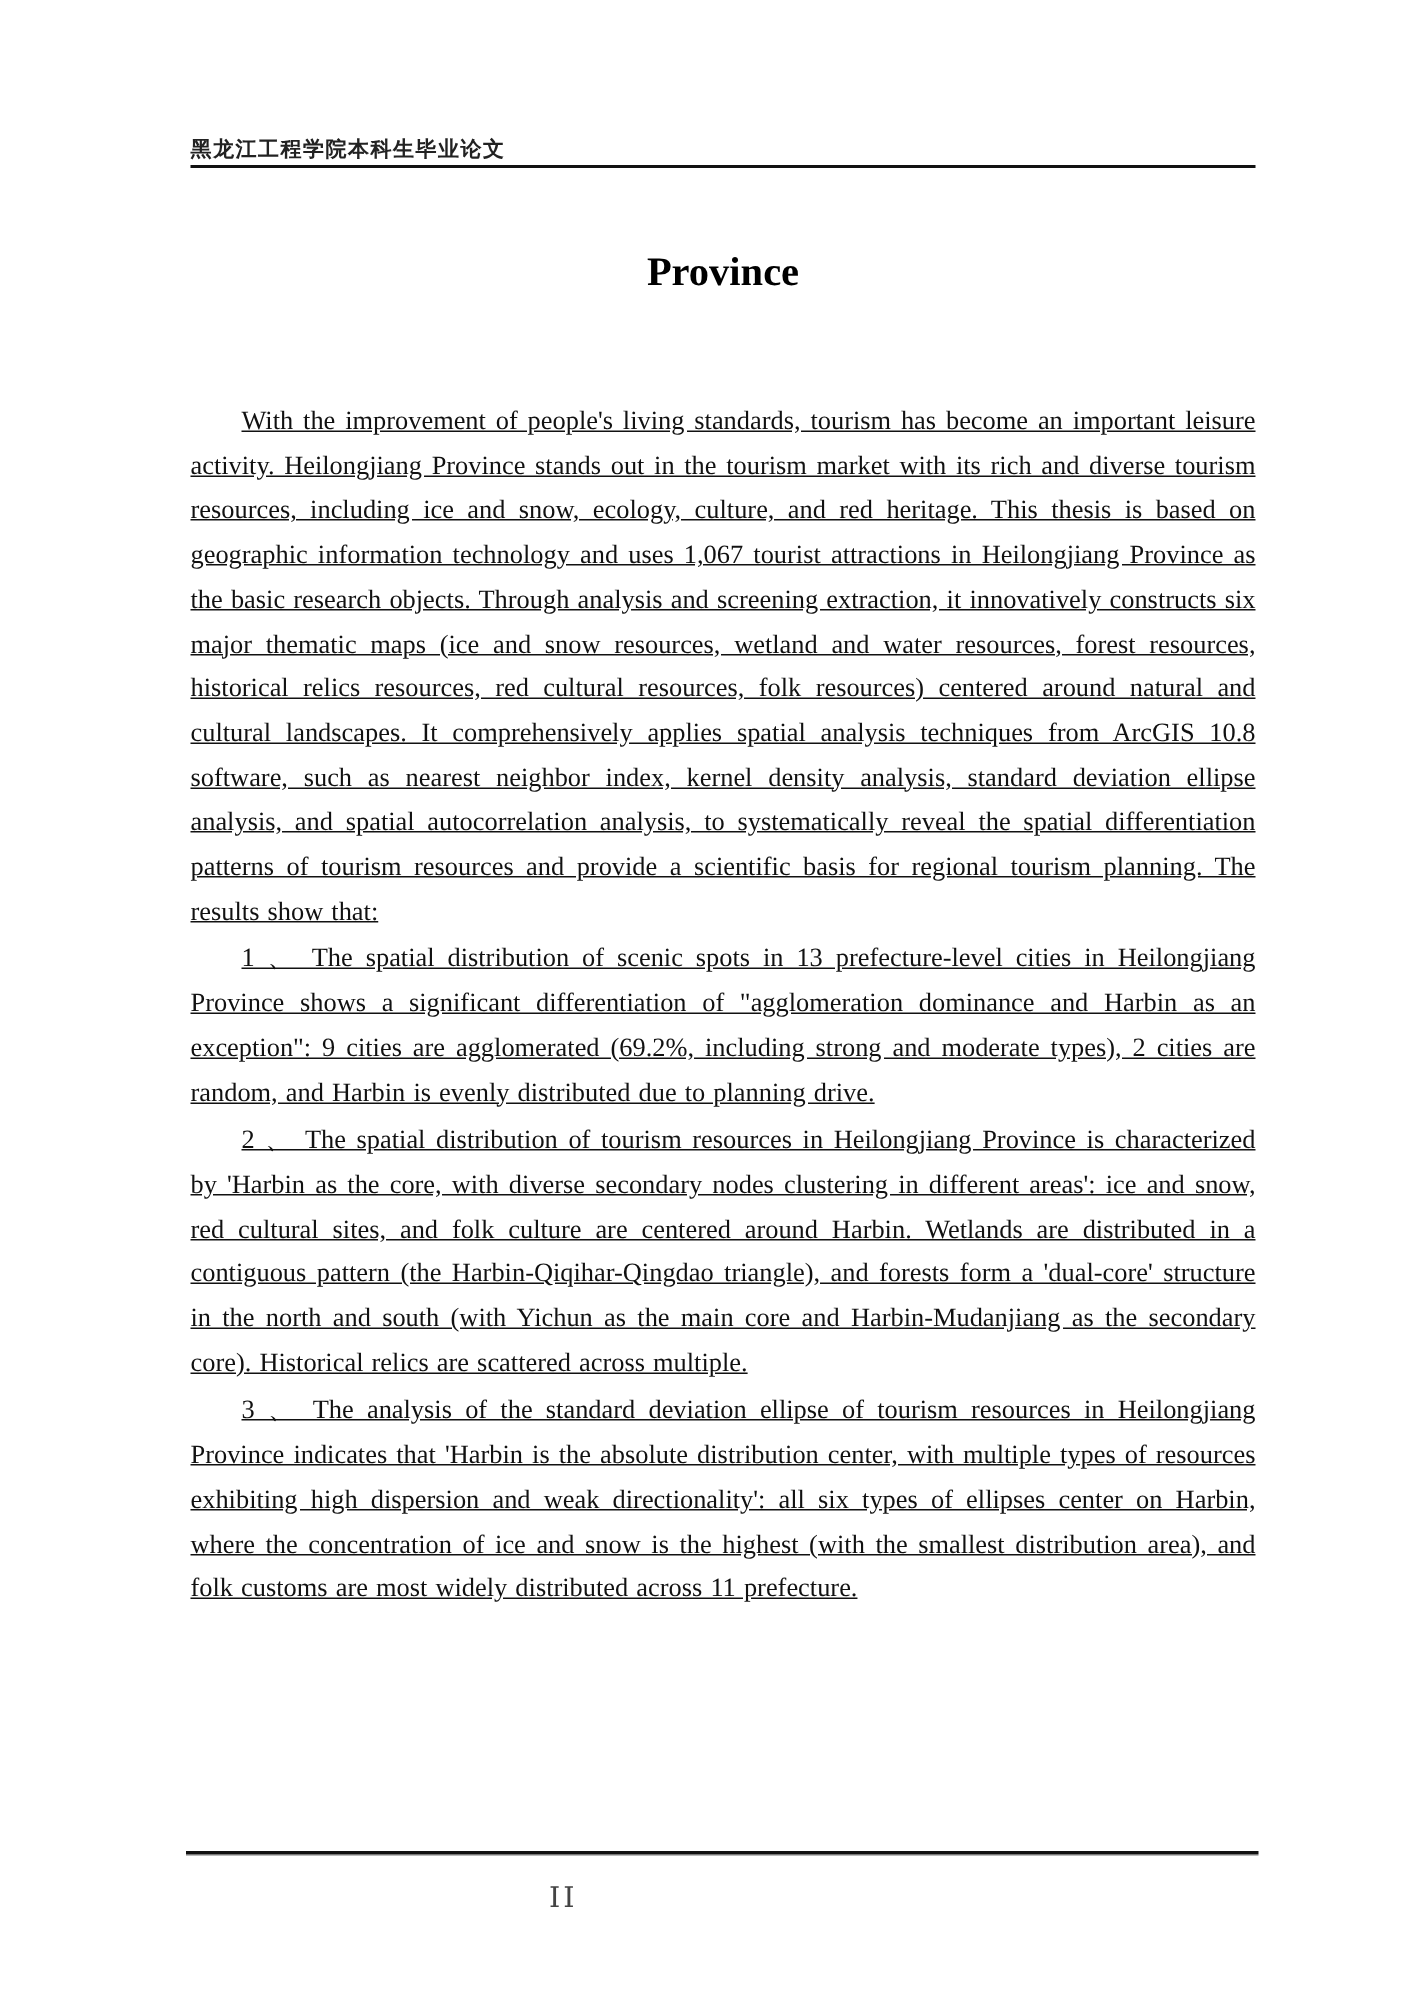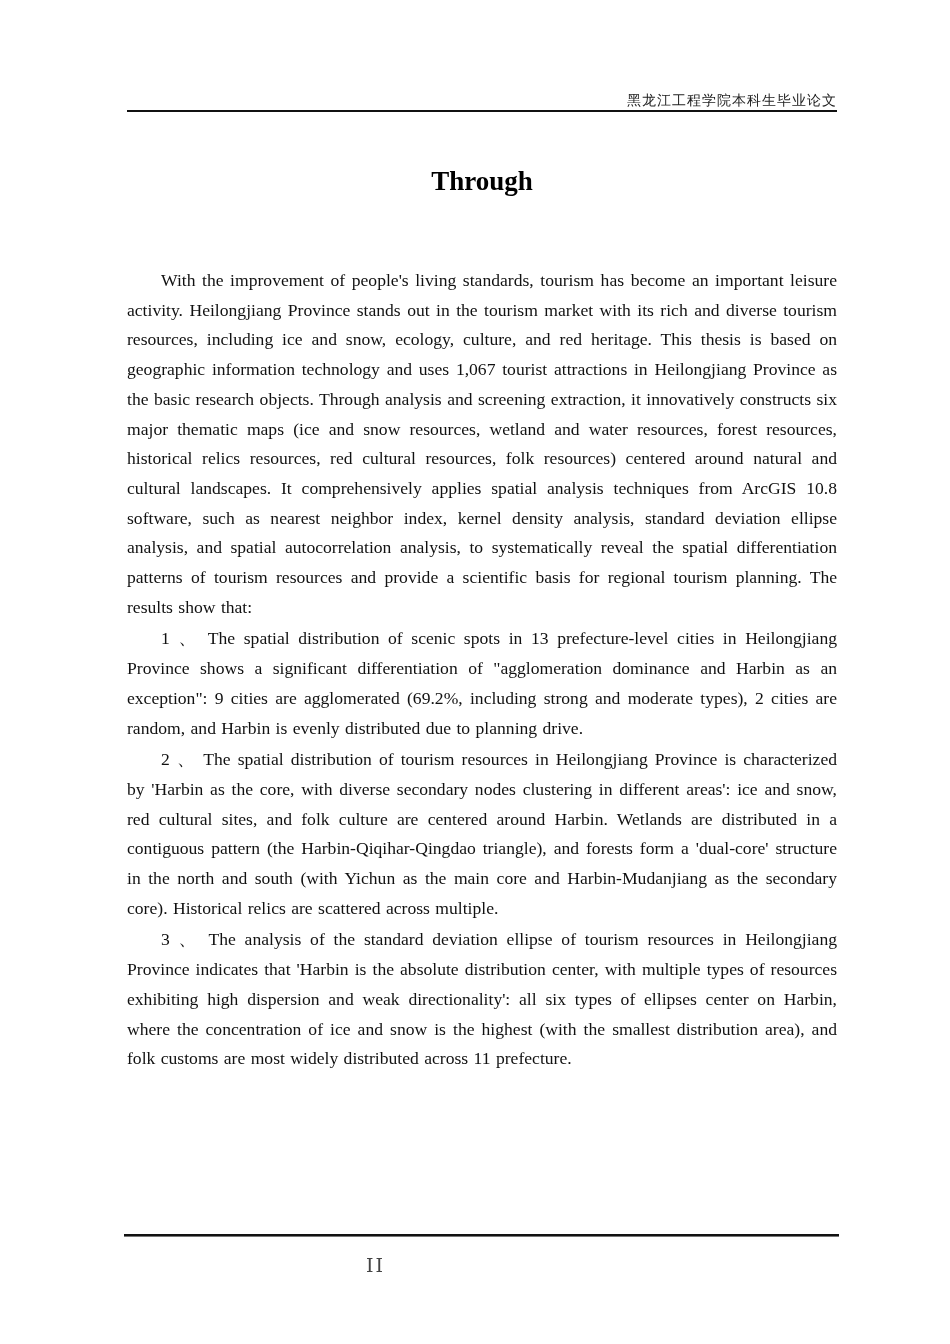--- a/index.html
+++ b/index.html
@@ -13,26 +13,27 @@
     position: relative;
     overflow: hidden;
     font-family: "Liberation Serif", "DejaVu Serif", serif;
     color: #111111;
   }
   .page-header {
     position: absolute;
     left: 127px;
     top: 90px;
     width: 710px;
-    text-align: right;
+    text-align: left;
     font-size: 14px;
     letter-spacing: 1px;
     color: #222;
     font-family: "DejaVu Serif", serif;
     line-height: 20px;
+    font-weight: bold;
   }
   .header-rule {
     position: absolute;
     left: 127px;
     top: 110px;
     width: 710px;
     height: 2px;
     background: #111;
   }
   .title {
@@ -49,20 +50,21 @@
   }
   .body-text {
     position: absolute;
     left: 127px;
     top: 266px;
     width: 710px;
     font-size: 17.6px;
     line-height: 29.7px;
     text-align: justify;
     word-spacing: 1px;
+    text-decoration: underline;
   }
   .body-text p {
     margin: 0 0 2px 0;
     text-indent: 34px;
     text-align: justify;
     text-align-last: left;
   }
   .body-text p.first {
     text-indent: 34px;
   }
@@ -86,21 +88,21 @@
     font-family: "DejaVu Serif", serif;
     line-height: 20px;
   }
 </style>
 </head>
 <body>
 
 <div class="page-header">黑龙江工程学院本科生毕业论文</div>
 <div class="header-rule"></div>
 
-<h1 class="title">Through</h1>
+<h1 class="title">Province</h1>
 
 <div class="body-text">
   <p class="first">With the improvement of people's living standards, tourism has become an important leisure activity. Heilongjiang Province stands out in the tourism market with its rich and diverse tourism resources, including ice and snow, ecology, culture, and red heritage. This thesis is based on geographic information technology and uses 1,067 tourist attractions in Heilongjiang Province as the basic research objects. Through analysis and screening extraction, it innovatively constructs six major thematic maps (ice and snow resources, wetland and water resources, forest resources, historical relics resources, red cultural resources, folk resources) centered around natural and cultural landscapes. It comprehensively applies spatial analysis techniques from ArcGIS 10.8 software, such as nearest neighbor index, kernel density analysis, standard deviation ellipse analysis, and spatial autocorrelation analysis, to systematically reveal the spatial differentiation patterns of tourism resources and provide a scientific basis for regional tourism planning. The results show  that:</p>
   <p>1 、 The spatial distribution of scenic spots in 13 prefecture-level cities in Heilongjiang Province shows a significant differentiation of "agglomeration dominance and Harbin as an exception": 9 cities are agglomerated (69.2%, including strong and moderate types), 2 cities are random, and Harbin is evenly distributed due to planning  drive.</p>
   <p>2 、 The spatial distribution of tourism resources in Heilongjiang Province is characterized by 'Harbin as the core, with diverse secondary nodes clustering in different areas': ice and snow, red cultural sites, and folk culture are centered around Harbin. Wetlands are distributed in a contiguous pattern (the Harbin-Qiqihar-Qingdao triangle), and forests form a 'dual-core' structure in the north and south (with Yichun as the main core and Harbin-Mudanjiang as the secondary core). Historical relics are scattered  across  multiple.</p>
   <p>3 、 The analysis of the standard deviation ellipse of tourism resources in Heilongjiang Province indicates that 'Harbin is the absolute distribution center, with multiple types of resources exhibiting high dispersion and weak directionality': all six types of ellipses center on Harbin, where the concentration of ice and snow is the highest (with the smallest distribution area), and folk customs are most widely distributed  across  11  prefecture.</p>
 </div>
 
 <div class="footer-rule"></div>
 <div class="page-number">II</div>

